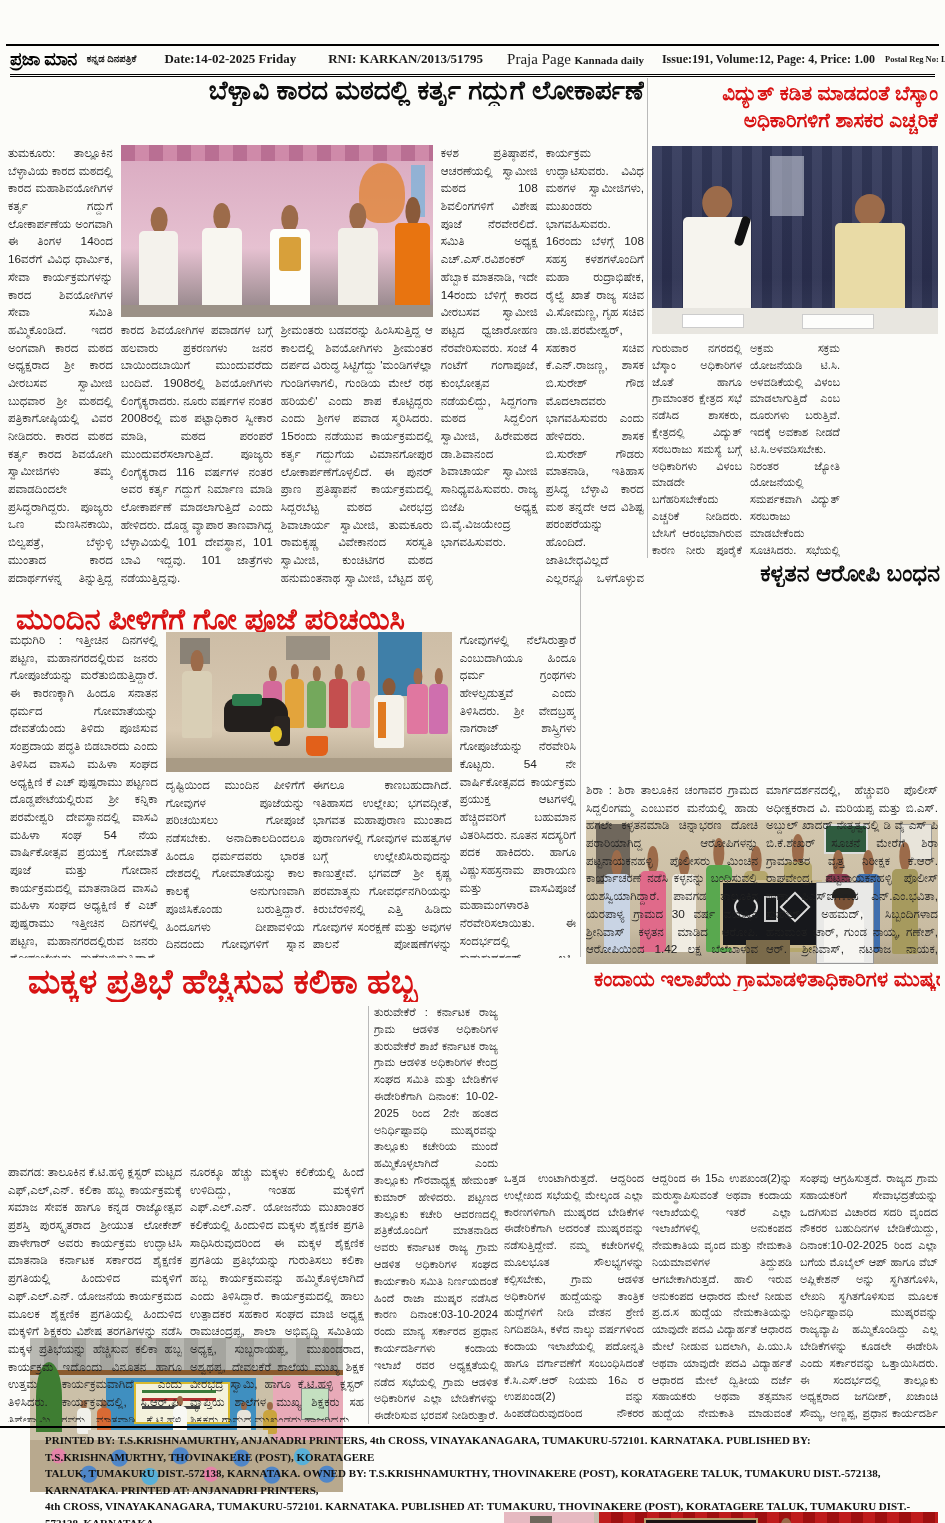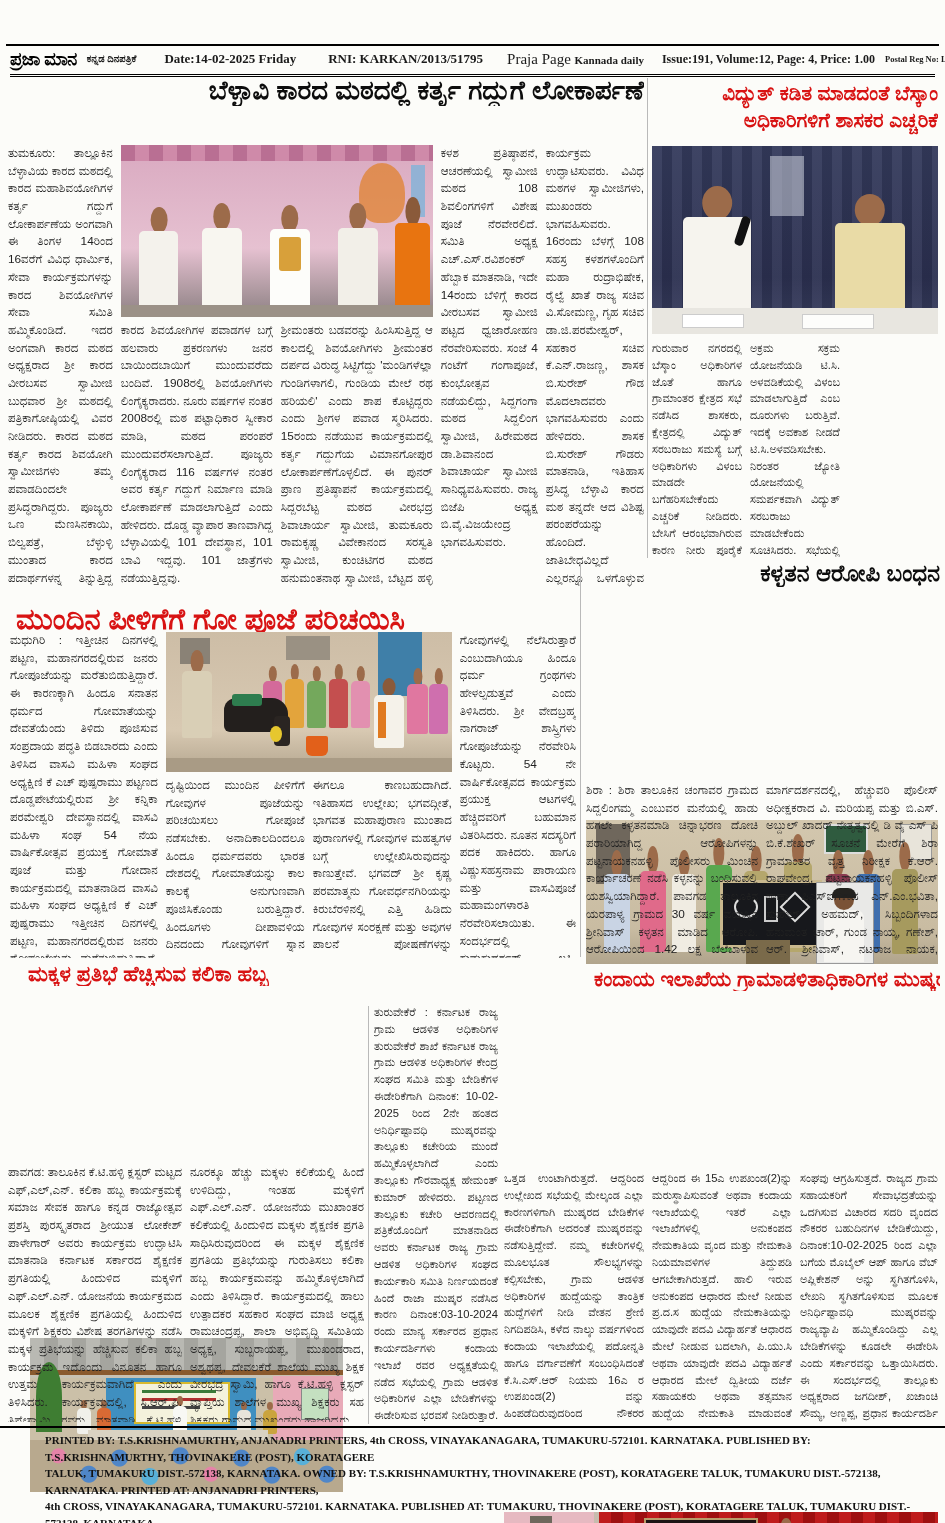--- a/index.html
+++ b/index.html
@@ -166,21 +166,21 @@
     <i class="shp" style="left:230px;top:62px;width:56px;height:80px;background:#e9e9e7;border:1px solid #999;"></i>
     <i class="shp" style="left:248px;top:70px;width:20px;height:20px;border-radius:50%;background:#7a5236;"></i>
     <i class="shp" style="left:246px;top:68px;width:24px;height:10px;border-radius:8px 8px 0 0;background:#23221f;"></i>
     <i class="shp" style="left:238px;top:90px;width:40px;height:52px;background:#f6f5f1;border-radius:8px 8px 0 0;"></i>
   </div>
   <div class="abs bodyrow" style="left:586px;top:782px;width:352px;height:176px;">
     <div class="col" style="width:172px;height:176px;">ಶಿರಾ : ಶಿರಾ ತಾಲೂಕಿನ ಚಂಗಾವರ ಗ್ರಾಮದ ಸಿದ್ದಲಿಂಗಮ್ಮ ಎಂಬುವರ ಮನೆಯಲ್ಲಿ ಹಾಡು ಹಗಲೇ ಕಳ್ಳತನಮಾಡಿ ಚಿನ್ನಾಭರಣ ದೋಚಿ ಪರಾರಿಯಾಗಿದ್ದ ಆರೋಪಿಗಳನ್ನು ಪಟ್ಟನಾಯಕನಹಳ್ಳಿ ಪೊಲೀಸರು ಮಿಂಚಿನ ಕಾರ್ಯಾಚರಣೆ ನಡೆಸಿ ಕಳ್ಳನನ್ನು ಬಂಧಿಸುವಲ್ಲಿ ಯಶಸ್ವಿಯಾಗಿದ್ದಾರೆ. ಪಾವಗಡ ತಾಲೂಕಿನ ಯರಪಾಳ್ಯ ಗ್ರಾಮದ 30 ವರ್ಷ ವಯಸ್ಸಿನ ಶ್ರೀನಿವಾಸ್ ಕಳ್ಳತನ ಮಾಡಿದ ಆರೋಪಿ. ಆರೋಪಿಯಿಂದ 1.42 ಲಕ್ಷ ಬೆಲೆಬಾಳುವ ಚಿನ್ನಾಭರಣ ವಶಪಡಿಸಿಕೊಂಡು ಆರೋಪಿಯನ್ನು ಬಂಧಿಸಿದ್ದಾರೆ. ಜಿಲ್ಲಾ ಪೊಲೀಸ್ ವರಿಷ್ಠಾಧಿಕಾರಿ ಕೆ.ವಿ. ಅಶೋಕ್ ರವರ</div>
     <div class="col" style="width:172px;height:176px;">ಮಾರ್ಗದರ್ಶನದಲ್ಲಿ, ಹೆಚ್ಚುವರಿ ಪೊಲೀಸ್ ಅಧೀಕ್ಷಕರಾದ ವಿ. ಮರಿಯಪ್ಪ ಮತ್ತು ಬಿ.ಎಸ್. ಅಬ್ದುಲ್ ಖಾದರ್ ನೇತೃತ್ವದಲ್ಲಿ ಡಿ ವೈ ಎಸ್ ಪಿ ಬಿ.ಕೆ.ಶೇಖರ್ ಸೂಚನೆ ಮೇರೆಗೆ ಶಿರಾ ಗ್ರಾಮಾಂತರ ವೃತ್ತ ನಿರೀಕ್ಷಕ ಕೆ.ಆರ್. ರಾಘವೇಂದ್ರ, ಪಟ್ಟನಾಯಕನಹಳ್ಳಿ ಪೊಲೀಸ್ ಠಾಣಾ ಪಿಎಸ್‌ಐಗಳಾದ ಎನ್.ಎಂ.ಭವಿತಾ, ಸುಹೇಲ್ ಅಹಮದ್, ಸಿಬ್ಬಂದಿಗಳಾದ ಹನುಮಂತ ಚಾರ್, ಗುಂಡ ನಾಯ್ಕ, ಗಣೇಶ್, ಆರ್. ಶ್ರೀನಿವಾಸ್, ನಟರಾಜ ನಾಯಕ, ಜಗದೀಶ್, ಗೋಪಿನಾಥ ರವರನ್ನು ಒಳಗೊಂಡ ತಂಡ ಕಾರ್ಯಾಚರಣೆ ನಡೆಸಿ ಚಿನ್ನಾಭರಣ ದೋಚಿದ ಕಳ್ಳನನ್ನು ಬಂಧಿಸುವಲ್ಲಿ ಯಶಸ್ವಿಯಾಗಿದ್ದಾರೆ.</div>
   </div>
 
-  <div class="abs hl-red" style="left:28px;top:962px;width:556px;font-size:21px;white-space:nowrap;overflow:hidden;">ಮಕ್ಕಳ ಪ್ರತಿಭೆ ಹೆಚ್ಚಿಸುವ ಕಲಿಕಾ ಹಬ್ಬ</div>
+  <div class="abs hl-red" style="left:28px;top:962px;width:556px;font-size:34px;white-space:nowrap;overflow:hidden;">ಮಕ್ಕಳ ಪ್ರತಿಭೆ ಹೆಚ್ಚಿಸುವ ಕಲಿಕಾ ಹಬ್ಬ</div>
   <div class="abs hl-red" style="left:594px;top:967px;width:346px;font-size:20.5px;white-space:nowrap;overflow:hidden;">ಕಂದಾಯ ಇಲಾಖೆಯ ಗ್ರಾಮಾಡಳಿತಾಧಿಕಾರಿಗಳ ಮುಷ್ಕರ</div>
 
   <div class="vrule" style="left:368px;top:1006px;height:418px;"></div>
 
   <div class="abs photo" style="left:30px;top:1006px;width:313px;height:154px;background:linear-gradient(#d8d4cb 0 34px,#c8c2b4 34px 40px,#cbc0a8 40px 100%);">
     <i class="shp" style="left:0;top:0;right:0;height:32px;background:repeating-linear-gradient(90deg,#b9b9b3 0 14px,#a5a59f 14px 28px);"></i>
     <i class="shp" style="left:0;top:32px;right:0;height:5px;background:#8a5a2e;"></i>
     <i class="shp" style="left:6px;top:24px;width:26px;height:70px;background:#3e7d32;border-radius:50% 50% 0 0;"></i>
     <i class="shp" style="right:0;top:38px;width:70px;height:70px;background:#e8aab8;"></i>
     <i class="shp" style="right:14px;top:50px;width:26px;height:30px;background:#c4e0c0;border:1px solid #888;"></i>

